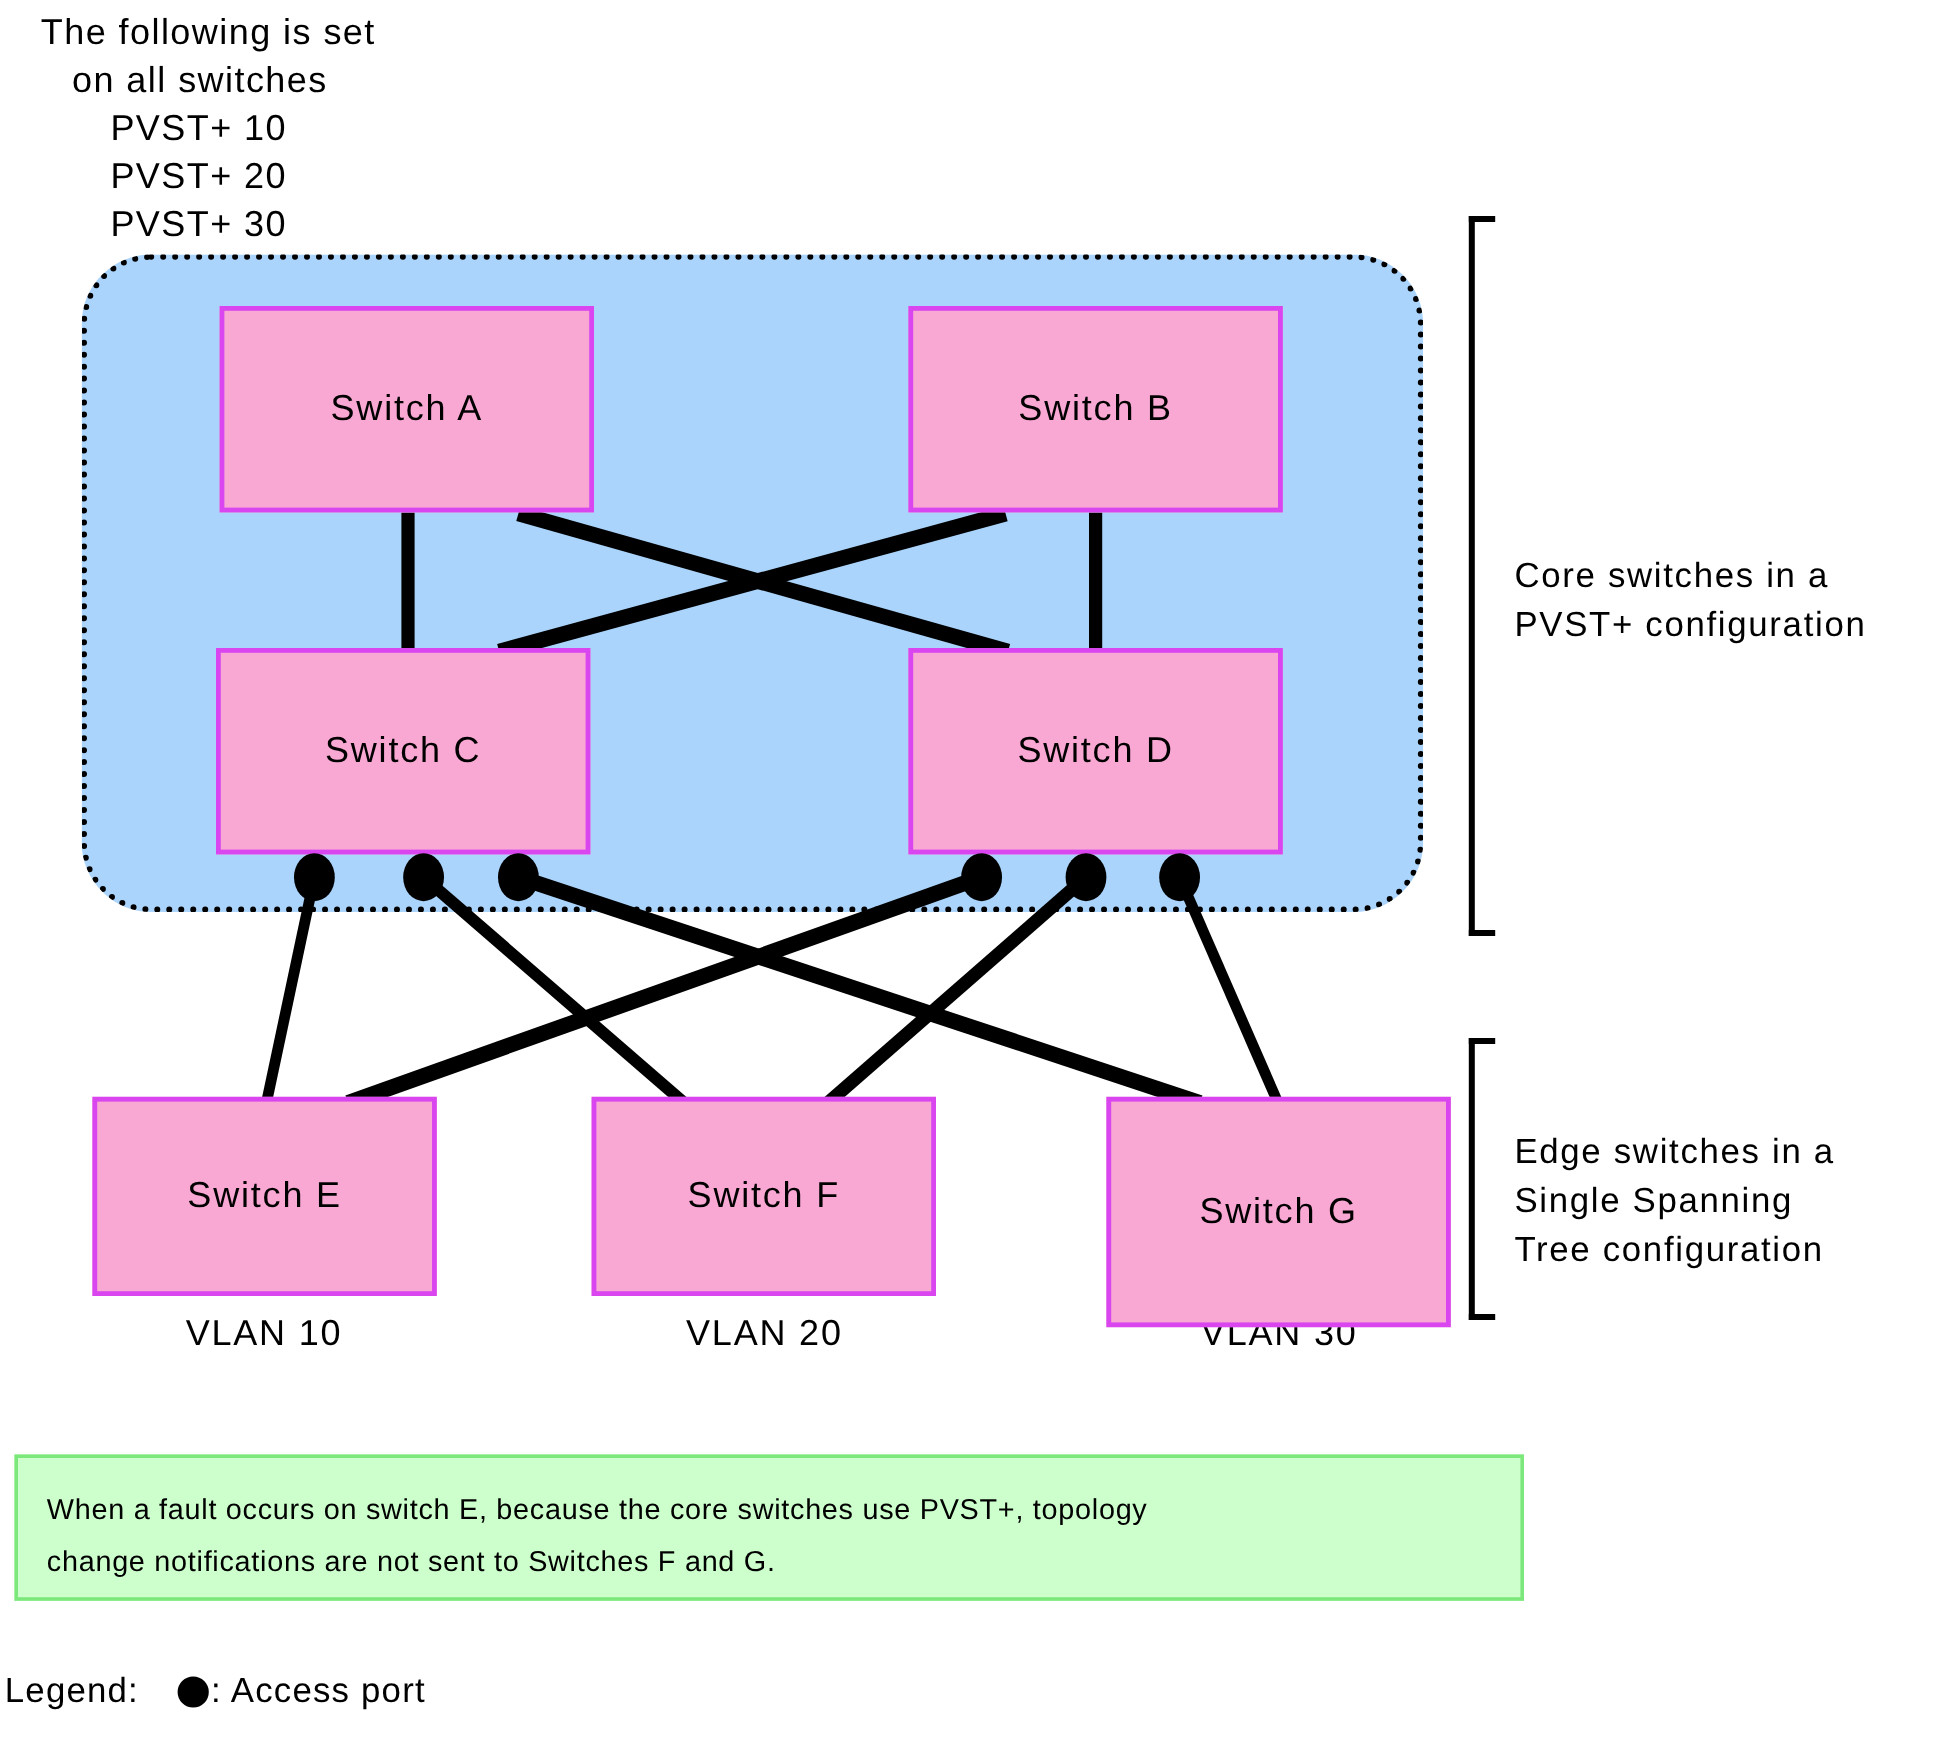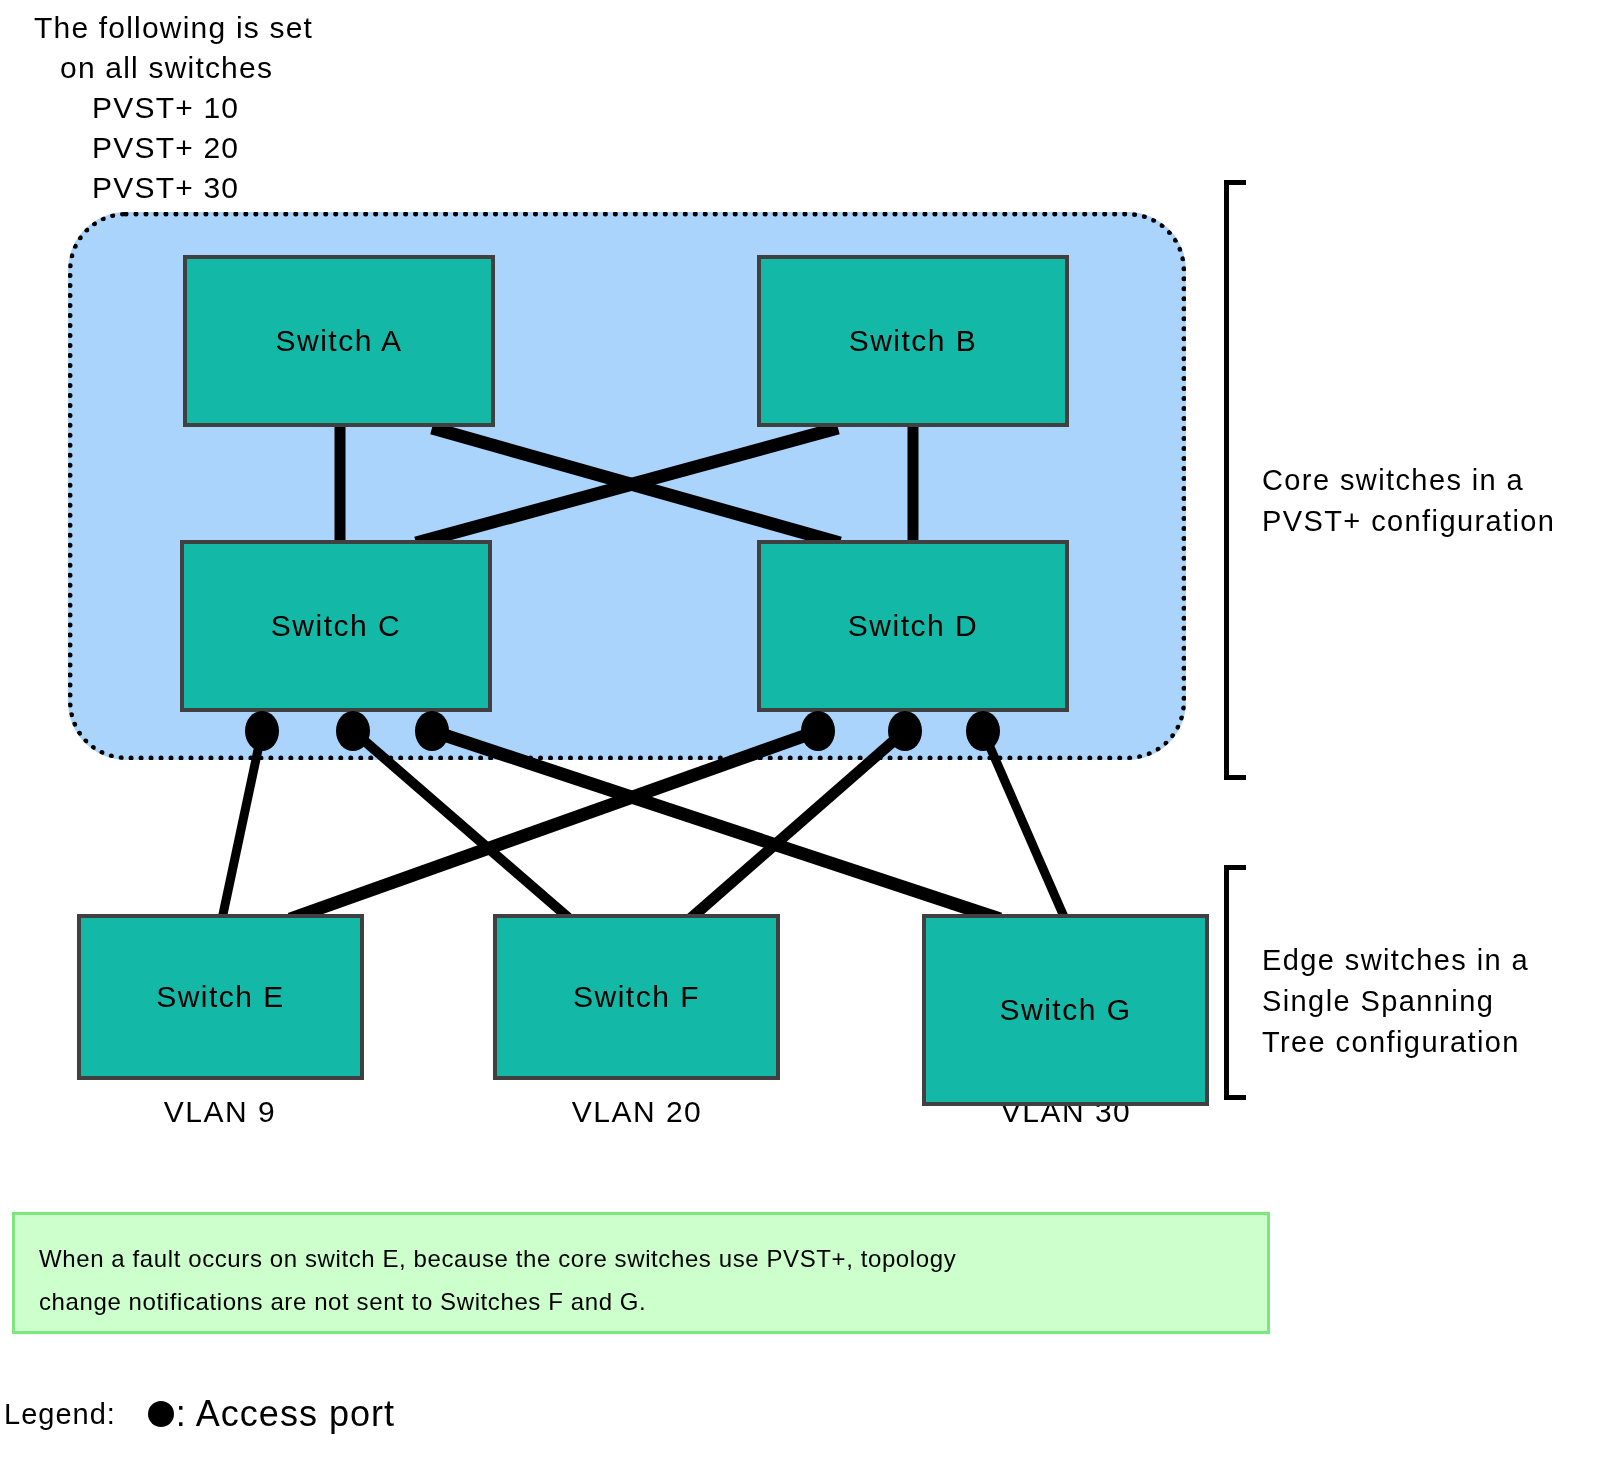--- a/index.html
+++ b/index.html
@@ -41,22 +41,22 @@
     height: 548px;
     background: #aad4fb;
     border: 5px dotted #000000;
     border-radius: 58px;
     box-sizing: border-box;
   }
 
   
   .switch-box {
     position: absolute;
-    background: #14b8a6;
-    border: 4px solid #404040;
+    background: #f9a8d4;
+    border: 4px solid #d946ef;
     box-sizing: border-box;
     display: flex;
     align-items: center;
     justify-content: center;
     z-index: 6;
   }
   .switch-box .switch-label {
     font-size: 30px;
     letter-spacing: 1.5px;
     white-space: pre;
@@ -162,21 +162,21 @@
   #legend .legend-dot {
     width: 26px;
     height: 26px;
     border-radius: 50%;
     background: #000000;
     margin-left: 32px;
     margin-right: 2px;
     flex: none;
   }
   #legend .legend-text {
-    font-size: 36px;
+    font-size: 29px;
     letter-spacing: 1px;
     white-space: pre;
   }
 </style>
 </head>
 <body>
 
 <div id="header-note">
   <div class="line">The following is set</div>
   <div class="line indent1">on all switches</div>
@@ -239,21 +239,21 @@
   <g fill="#000000">
     <ellipse cx="262" cy="731" rx="17" ry="20"></ellipse>
     <ellipse cx="353" cy="731" rx="17" ry="20"></ellipse>
     <ellipse cx="432" cy="731" rx="17" ry="20"></ellipse>
     <ellipse cx="818" cy="731" rx="17" ry="20"></ellipse>
     <ellipse cx="905" cy="731" rx="17" ry="20"></ellipse>
     <ellipse cx="983" cy="731" rx="17" ry="20"></ellipse>
   </g>
 </svg>
 
-<div class="vlan-label" id="vlan-10">VLAN 9</div>
+<div class="vlan-label" id="vlan-10">VLAN 10</div>
 <div class="vlan-label" id="vlan-20">VLAN 20</div>
 <div class="vlan-label" id="vlan-30">VLAN 30</div>
 
 <div class="bracket" id="bracket-core"></div>
 <div class="bracket" id="bracket-edge"></div>
 
 <div class="annotation" id="annotation-core">Core switches in a
 PVST+ configuration</div>
 <div class="annotation" id="annotation-edge">Edge switches in a
 Single Spanning

